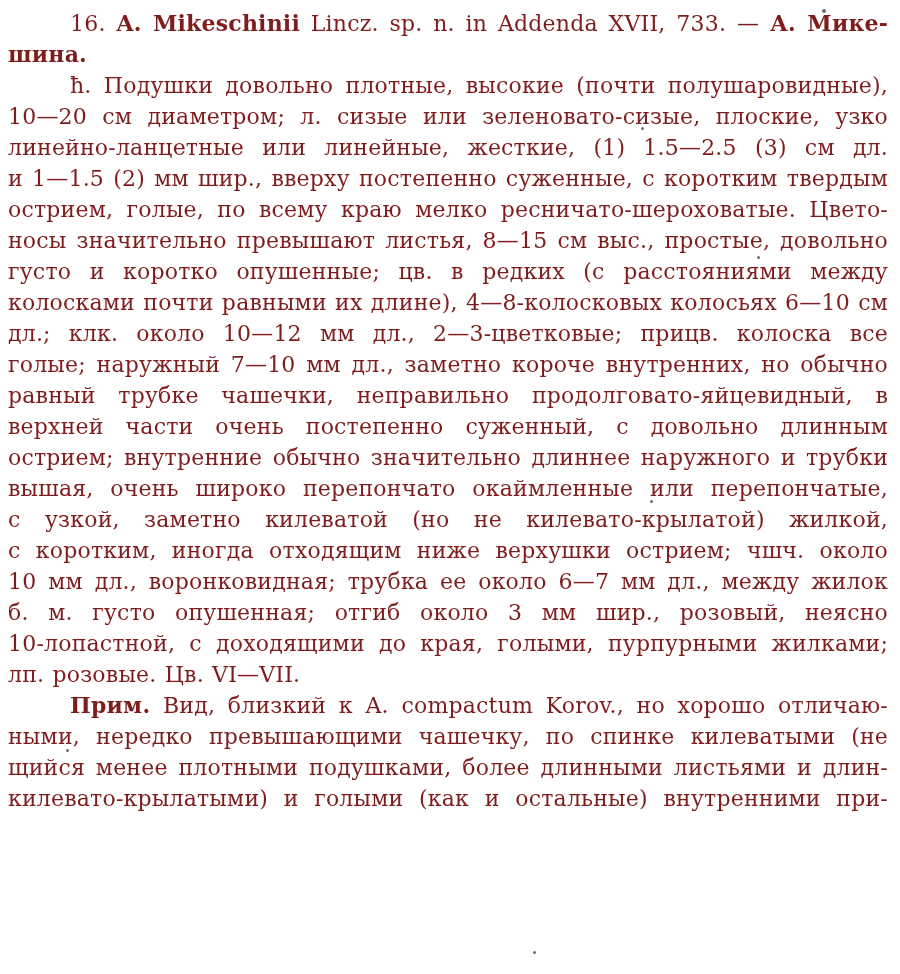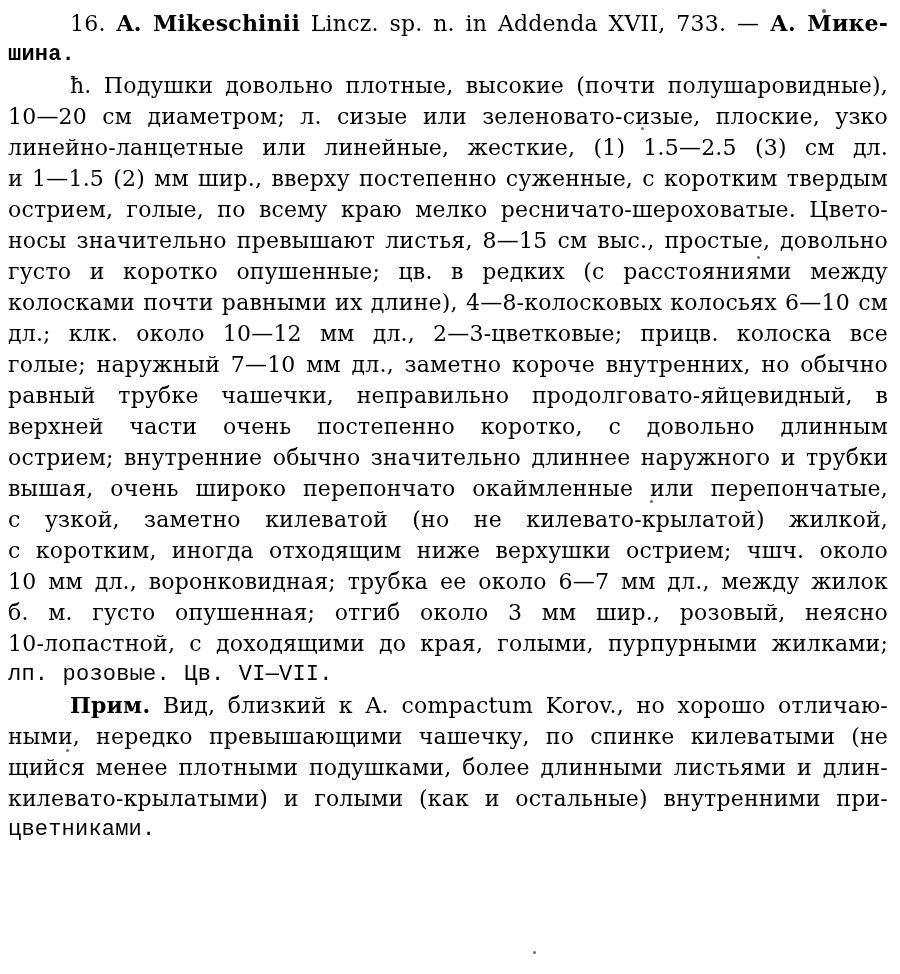--- a/index.html
+++ b/index.html
@@ -11,21 +11,21 @@
     height: 974px;
     background: #ffffff;
     overflow: hidden;
   }
   .page {
     position: relative;
     box-sizing: border-box;
     width: 900px;
     height: 974px;
     background: #ffffff;
-    color: #000000;
+    color: #7f1d1d;
     padding: 8px 12px 0 8px;
     font-family: "DejaVu Serif", "Liberation Serif", serif;
     font-size: 22px;
     line-height: 31px;
     -webkit-font-smoothing: none;
   }
   .paragraph {
     margin: 0;
   }
   .line {
@@ -35,21 +35,20 @@
     text-align-last: justify;
     white-space: nowrap;
     letter-spacing: 0.2px;
     word-spacing: 1px;
   }
   .line.first {
     text-indent: 62px;
   }
   .line.lastline {
     text-align-last: left;
-    font-family: Liberation Mono, monospace;
   }
   .seg.bold   { font-weight: bold; }
   .seg.italic { font-weight: normal; }
   .seg.normal { font-weight: normal; }
   
   .speck {
     position: absolute;
     background: #3a3a3a;
     border-radius: 50%;
     opacity: 0.75;
@@ -69,36 +68,35 @@
         <div class="line"><span class="seg normal">10—20 см диаметром; л. сизые или зеленовато-сизые, плоские, узко</span></div>
         <div class="line"><span class="seg normal">линейно-ланцетные или линейные, жесткие, (1) 1.5—2.5 (3) см дл.</span></div>
         <div class="line"><span class="seg normal">и 1—1.5 (2) мм шир., вверху постепенно суженные, с коротким твердым</span></div>
         <div class="line"><span class="seg normal">острием, голые, по всему краю мелко ресничато-шероховатые. Цвето-</span></div>
         <div class="line"><span class="seg normal">носы значительно превышают листья, 8—15 см выс., простые, довольно</span></div>
         <div class="line"><span class="seg normal">густо и коротко опушенные; цв. в редких (с расстояниями между</span></div>
         <div class="line"><span class="seg normal">колосками почти равными их длине), 4—8-колосковых колосьях 6—10 см</span></div>
         <div class="line"><span class="seg normal">дл.; клк. около 10—12 мм дл., 2—3-цветковые; прицв. колоска все</span></div>
         <div class="line"><span class="seg normal">голые; наружный 7—10 мм дл., заметно короче внутренних, но обычно</span></div>
         <div class="line"><span class="seg normal">равный трубке чашечки, неправильно продолговато-яйцевидный, в</span></div>
-        <div class="line"><span class="seg normal">верхней части очень постепенно коротко, с довольно длинным</span></div>
+        <div class="line"><span class="seg normal">верхней части очень постепенно суженный, с довольно длинным</span></div>
         <div class="line"><span class="seg normal">острием; внутренние обычно значительно длиннее наружного и трубки</span></div>
         <div class="line"><span class="seg normal">вышая, очень широко перепончато окаймленные или перепончатые,</span></div>
         <div class="line"><span class="seg normal">с узкой, заметно килеватой (но не килевато-крылатой) жилкой,</span></div>
         <div class="line"><span class="seg normal">с коротким, иногда отходящим ниже верхушки острием; чшч. около</span></div>
         <div class="line"><span class="seg normal">10 мм дл., воронковидная; трубка ее около 6—7 мм дл., между жилок</span></div>
         <div class="line"><span class="seg normal">б. м. густо опушенная; отгиб около 3 мм шир., розовый, неясно</span></div>
         <div class="line"><span class="seg normal">10-лопастной, с доходящими до края, голыми, пурпурными жилками;</span></div>
         <div class="line lastline"><span class="seg normal">лп. розовые. Цв. VI—VII.</span></div>
       </div>
       <div class="paragraph">
         <div class="line first"><span class="seg bold">Прим.</span><span class="seg normal"> Вид, близкий к </span><span class="seg italic">A. compactum</span><span class="seg normal"> Korov., но хорошо отличаю-</span></div>
         <div class="line"><span class="seg normal">ными, нередко превышающими чашечку, по спинке килеватыми (не</span></div>
         <div class="line"><span class="seg normal">щийся менее плотными подушками, более длинными листьями и длин-</span></div>
         <div class="line"><span class="seg normal">килевато-крылатыми) и голыми (как и остальные) внутренними при-</span></div>
-        <div class="line lastline"><span class="seg normal">цветниками.</span></div>
       </div>
     </article>
 
   <span class="speck" style="left:822px; top:9px;  width:4px; height:4px;"></span>
   <span class="speck" style="left:641px; top:127px; width:3px; height:3px;"></span>
   <span class="speck" style="left:757px; top:256px; width:3px; height:3px;"></span>
   <span class="speck" style="left:650px; top:500px; width:3px; height:3px;"></span>
   <span class="speck" style="left:533px; top:951px; width:3px; height:3px;"></span>
   <span class="speck" style="left:66px;  top:749px; width:3px; height:3px;"></span>
 </main>

